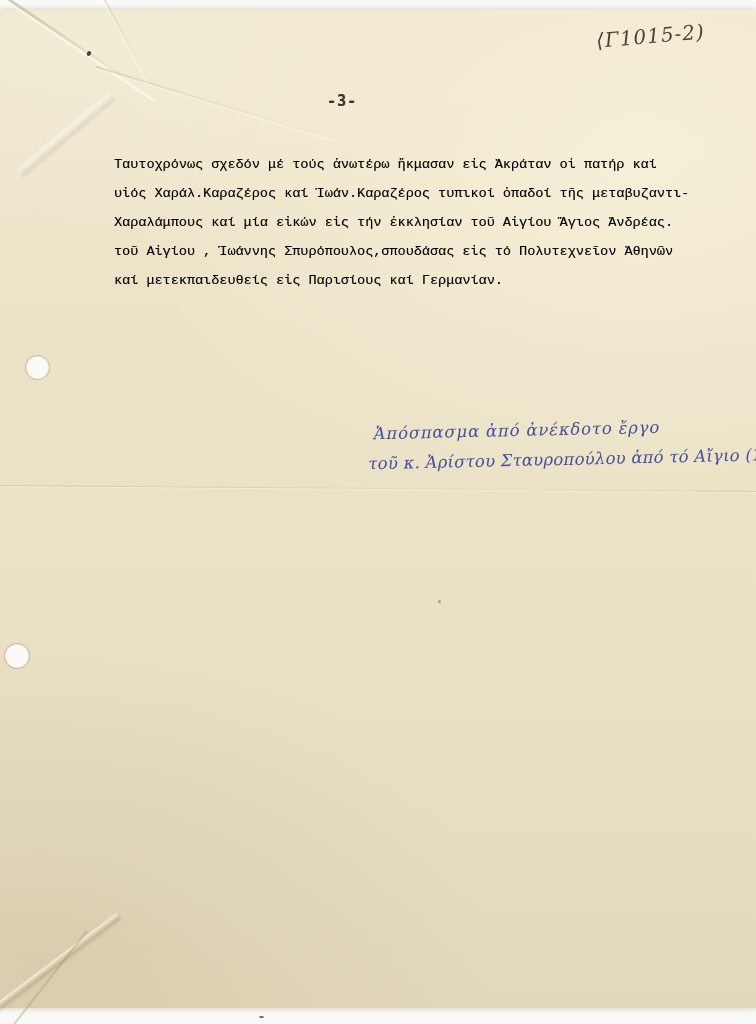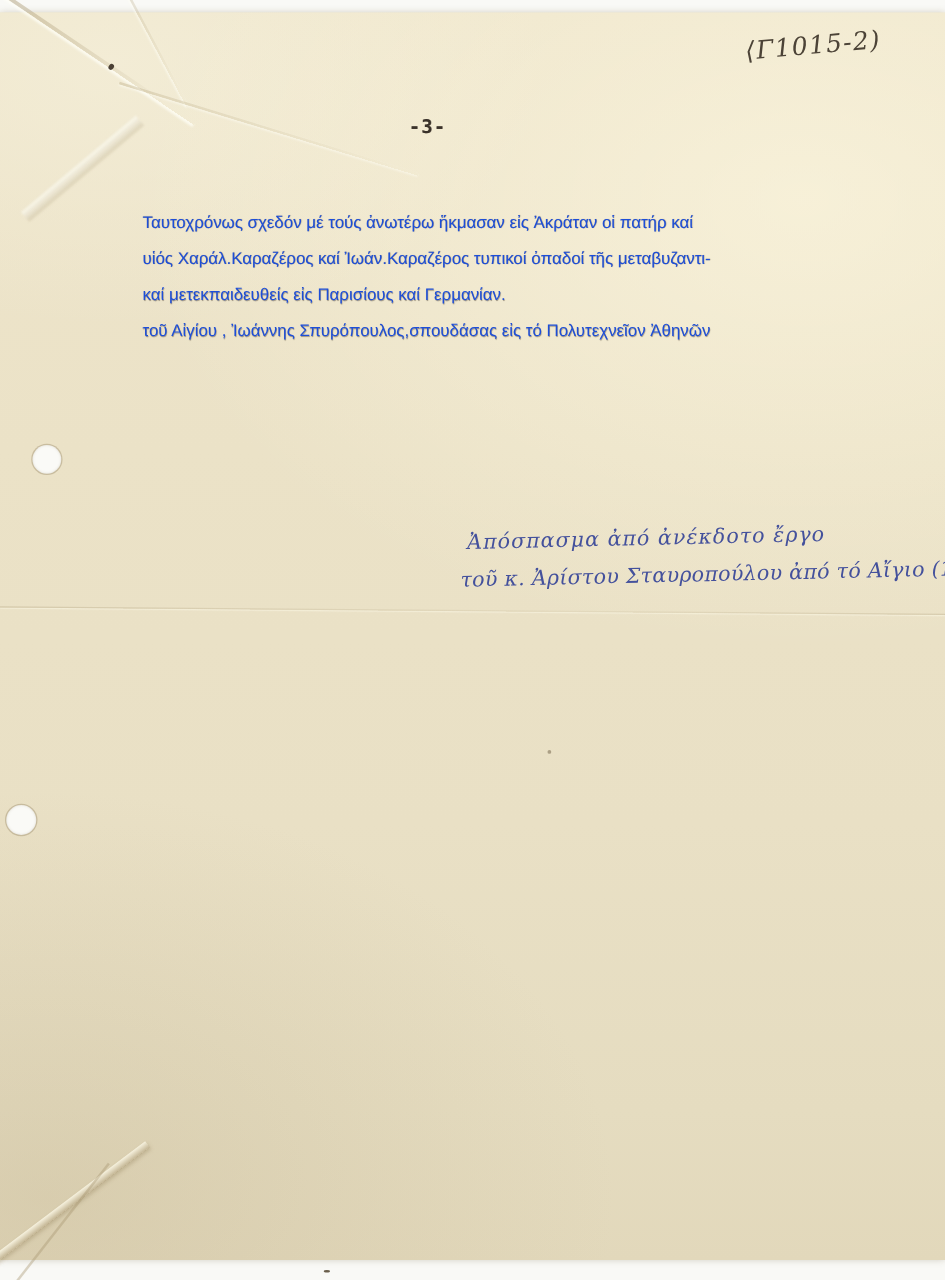--- a/index.html
+++ b/index.html
@@ -52,23 +52,23 @@
   .speck-2{left:259px;top:1006px;width:5px;height:2px;background:#6a5f4c;}
   .speck-3{left:438px;top:590px;width:3px;height:3px;background:rgba(110,96,70,0.5);}
   
   .page-number{
     position:absolute;left:327px;top:92px;
     font-family:"DejaVu Sans Mono","Liberation Mono",monospace;
     font-size:15px;font-weight:bold;color:#3a322a;letter-spacing:1px;
     text-shadow:0.4px 0.4px 0.5px rgba(58,48,40,0.5);
   }
   .typed-block{
-    position:absolute;left:114px;top:163px;width:600px;
-    font-family:Liberation Sans, sans-serif;
-    font-size:13.5px;color:#1d4ed8;line-height:29px;
+    position:absolute;left:114px;top:150px;width:600px;
+    font-family:Liberation Mono, monospace;
+    font-size:13.5px;color:#000000;line-height:29px;
     text-shadow:0.4px 0.4px 0.6px rgba(62,52,42,0.45);
   }
   .typed-line{white-space:nowrap;}
   
   .hand-note{
     position:absolute;left:374px;top:415px;width:370px;
     font-family:"DejaVu Serif","Liberation Serif",serif;
     font-style:italic;font-size:16.5px;line-height:30px;
     color:#44519c;transform:rotate(-1.3deg);
     letter-spacing:0.8px;
@@ -109,20 +109,21 @@
   <div class="speck speck-3"></div>
 </div>
 
 <div class="pencil-code">⟨Γ1015-2)</div>
 
 <div class="page-number">-3-</div>
 
 <div class="typed-block">
   <div class="typed-line">Ταυτοχρόνως σχεδόν μέ τούς ἀνωτέρω ἥκμασαν εἰς Ἀκράταν οἱ πατήρ καί</div>
   <div class="typed-line">υἱός Χαράλ.Καραζέρος καί Ἰωάν.Καραζέρος τυπικοί ὀπαδοί τῆς μεταβυζαντι-</div>
+  <div class="typed-line">Χαραλάμπους καί μία εἰκών εἰς τήν ἐκκλησίαν τοῦ Αἰγίου Ἅγιος Ἀνδρέας.</div>
+  <div class="typed-line">τοῦ Αἰγίου , Ἰωάννης Σπυρόπουλος,σπουδάσας εἰς τό Πολυτεχνεῖον Ἀθηνῶν</div>
   <div class="typed-line">καί μετεκπαιδευθείς εἰς Παρισίους καί Γερμανίαν.</div>
-  <div class="typed-line">τοῦ Αἰγίου , Ἰωάννης Σπυρόπουλος,σπουδάσας εἰς τό Πολυτεχνεῖον Ἀθηνῶν</div>
 </div>
 
 <div class="hand-note">
   <div class="line1">Ἀπόσπασμα ἀπό ἀνέκδοτο ἔργο</div>
   <div class="line2">τοῦ κ. Ἀρίστου Σταυροπούλου ἀπό τό Αἴγιο (1952)</div>
 </div>
 
 </body></html>

